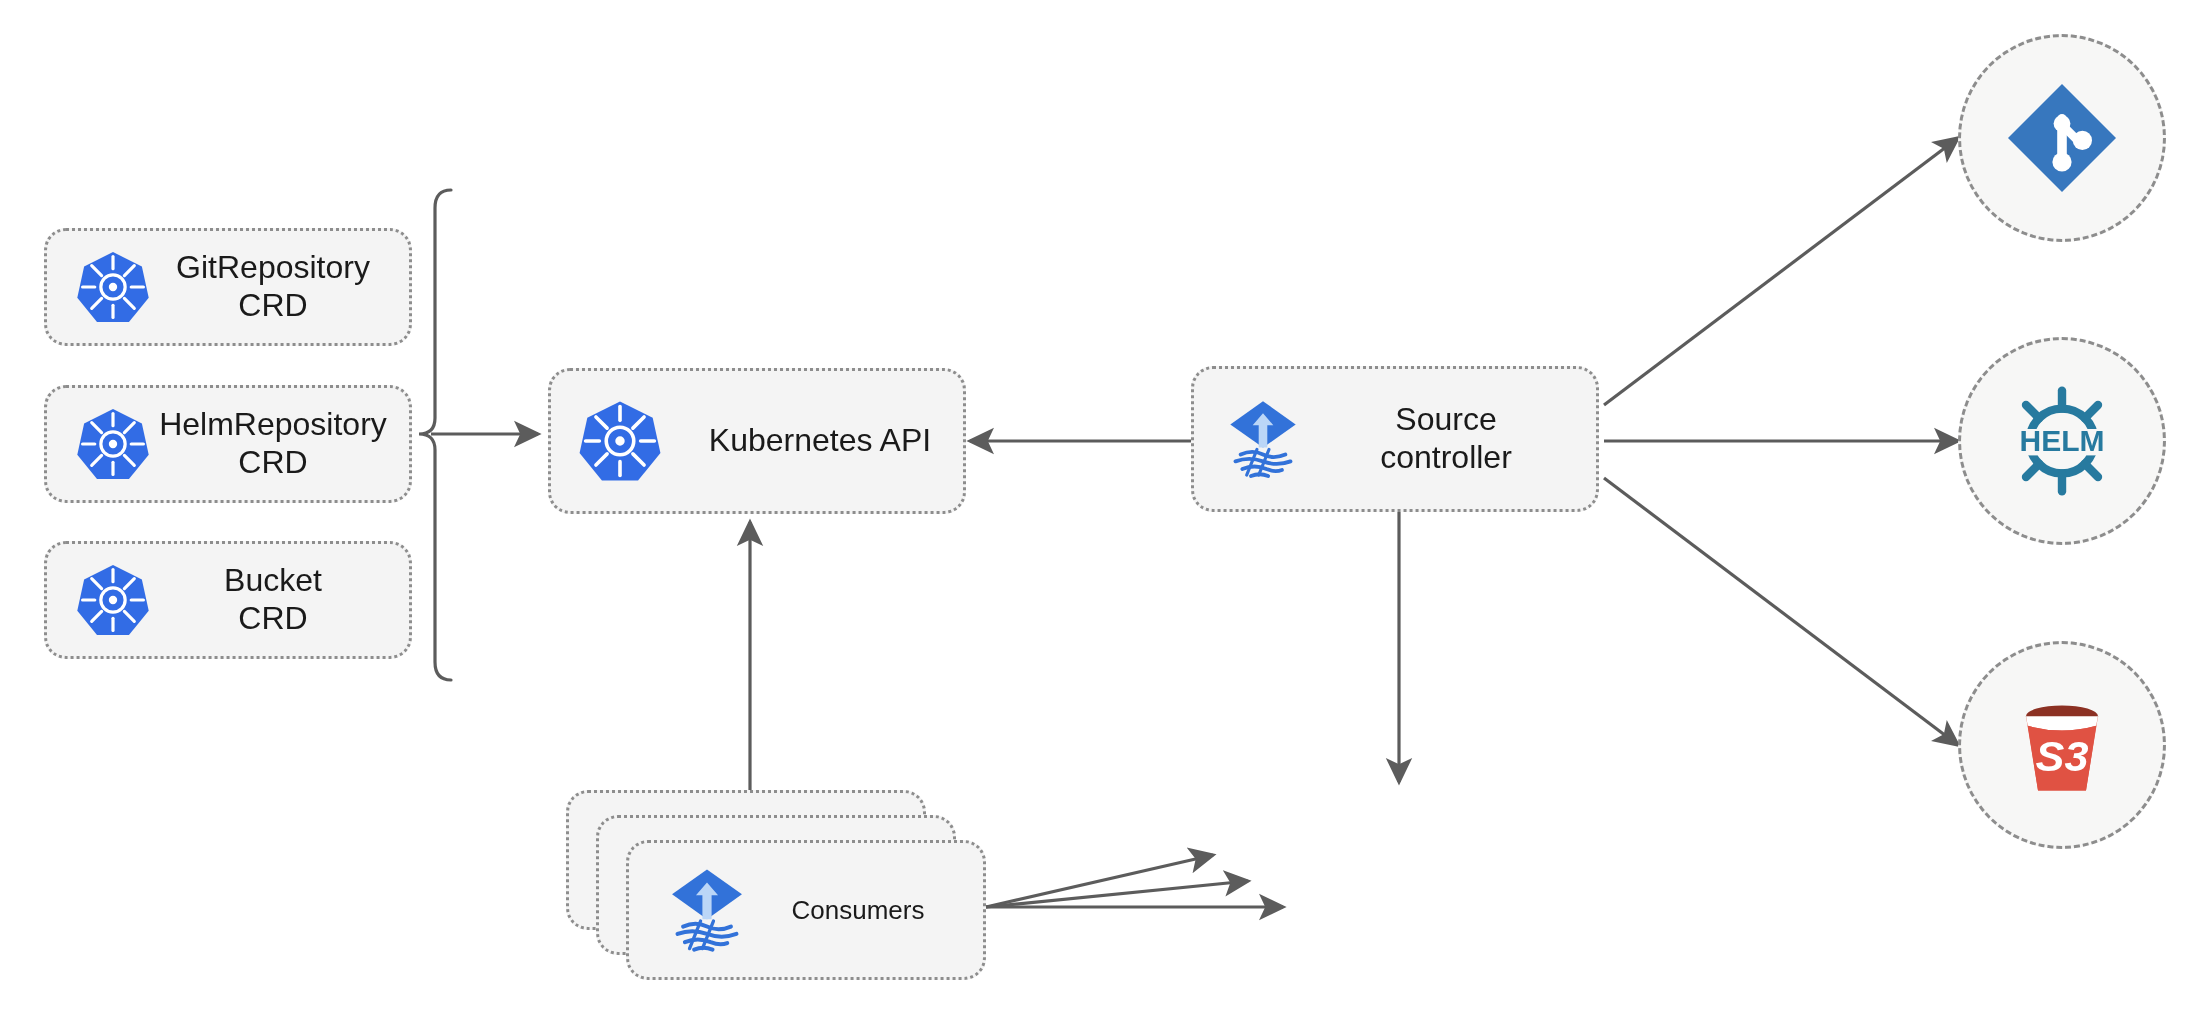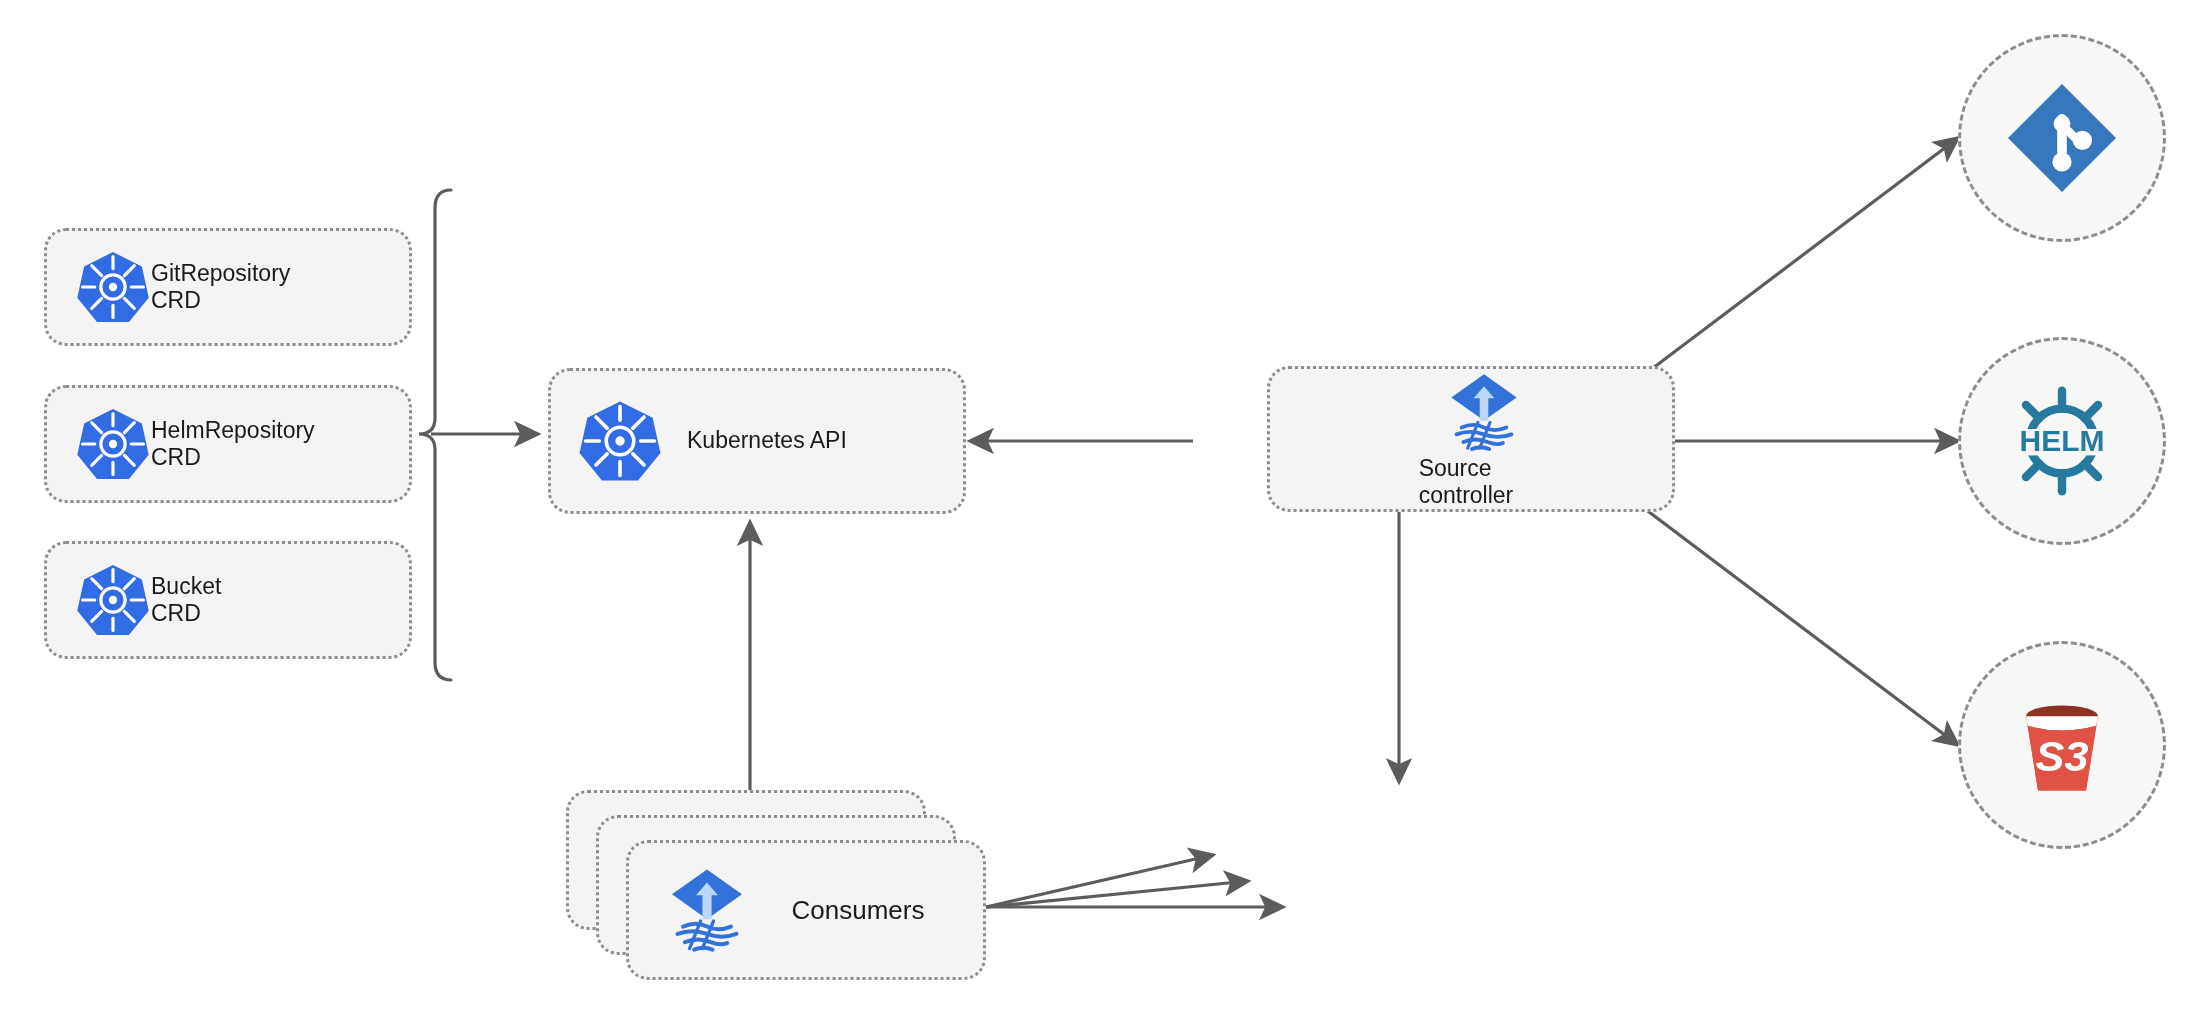--- a/index.html
+++ b/index.html
@@ -5,21 +5,21 @@
   html,body{margin:0;padding:0;background:#ffffff;}
   body{width:2196px;height:1030px;position:relative;overflow:hidden;
        font-family:"Liberation Sans","DejaVu Sans",sans-serif;color:#111;}
   #stage{position:absolute;inset:0;width:2196px;height:1030px;}
 
   svg.edges{position:absolute;left:0;top:0;width:2196px;height:1030px;pointer-events:none;}
 
   
   .card{position:absolute;background:#f4f4f4;border:3px dotted #8d8d8d;
         border-radius:22px;box-sizing:border-box;display:flex;align-items:center;}
-  .card .lbl{font-size:23px;line-height:1.18;color:#1a1a1a;text-align:left;}
+  .card .lbl{font-size:32px;line-height:1.18;color:#1a1a1a;text-align:center;}
 
   
   .crd{width:368px;height:118px;padding:0 14px;}
   .crd .ico{flex:0 0 76px;height:76px;margin-left:14px;}
   .crd .lbl{flex:1;}
 
   
   .wide .ico{flex:0 0 86px;height:86px;margin-left:26px;}
   .wide .lbl{flex:1;margin-right:10px;}
 
@@ -152,21 +152,21 @@
           <path d="M22 22 L35 35"></path>
             <path d="M65 65 L78 78"></path>
             <path d="M78 22 L65 35"></path>
             <path d="M35 65 L22 78"></path>
         </g>
         </svg>
     </span>
     <span class="lbl">Kubernetes API</span>
   </div>
 
-  <div class="card wide" style="left:1267px;top:366px;width:408px;height:146px;flex-direction:column;">
+  <div class="card wide" style="left:1191px;top:366px;width:408px;height:146px;">
     <span class="ico">
       <svg viewBox="0 0 100 100">
         <path d="M50 6 L88 33 L50 60 L12 33 Z" fill="#3272D9"></path>
         <path d="M50 20 L62 34 L55 34 L55 60 L45 60 L45 34 L38 34 Z" fill="#BBD6F7"></path>
         <g stroke="#3272D9" stroke-width="4.4" stroke-linecap="round" fill="none">
           <path d="M24 68 Q38 62 50 68 Q62 74 76 68"></path>
           <path d="M18 76 Q34 70 50 76 Q66 82 82 76"></path>
           <path d="M26 85 Q40 79 54 85 Q64 89 72 86"></path>
           <path d="M36 93 Q46 89 56 93"></path>
           <path d="M43 62 L31 92" stroke-width="3.6"></path>

